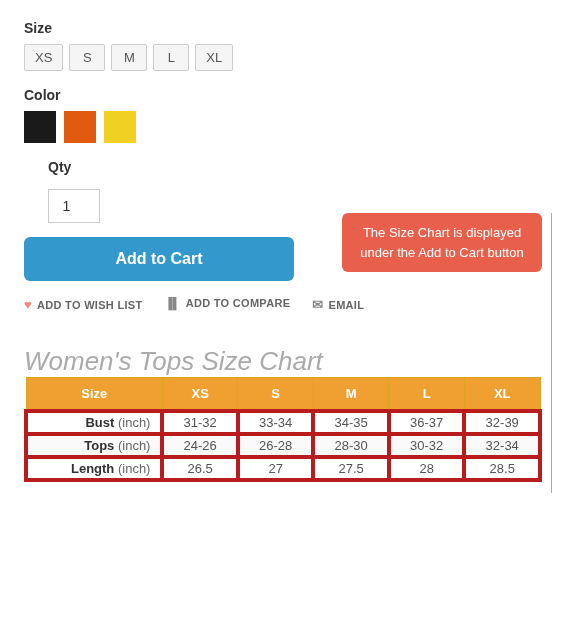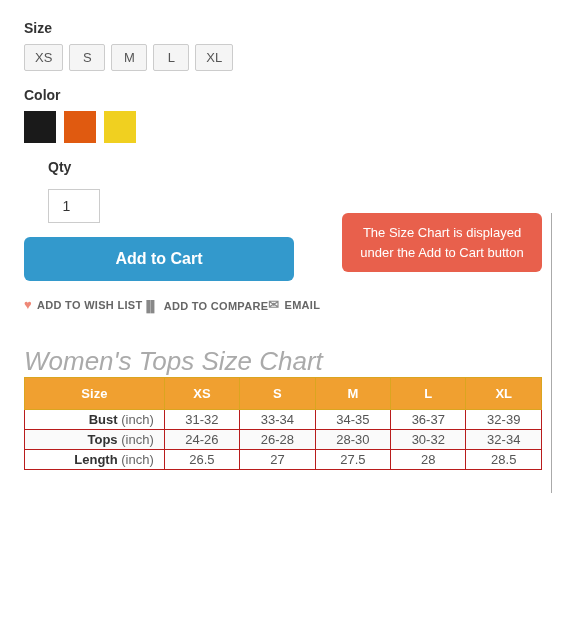--- a/index.html
+++ b/index.html
@@ -77,21 +77,22 @@
       font-size: 16px;
       font-weight: bold;
       cursor: pointer;
       border-radius: 6px;
       margin-bottom: 16px;
     }
 
     
     .action-links {
       display: flex;
-      align-items: flex-end;
+      gap: 22px;
+      align-items: flex-start;
       margin-bottom: 24px;
       font-size: 12px;
       color: #666;
     }
     .action-link {
       display: flex;
       align-items: center;
       gap: 5px;
       cursor: pointer;
       text-transform: uppercase;
@@ -141,21 +142,21 @@
     }
     .size-chart-table tbody tr {
       background: #fff;
     }
     .size-chart-table tbody tr:nth-child(even) {
       background: #fafafa;
     }
     .size-chart-table tbody td {
       padding: 2px 10px;
       text-align: center;
-      border: 1px solid #b91c1c;
+      border: 4px solid #b91c1c;
       color: #555;
     }
     .size-chart-table tbody td:first-child {
       font-weight: bold;
       color: #333;
       text-align: right;
     }
     .size-chart-table tbody td:first-child span {
       font-weight: normal;
       color: #666;

